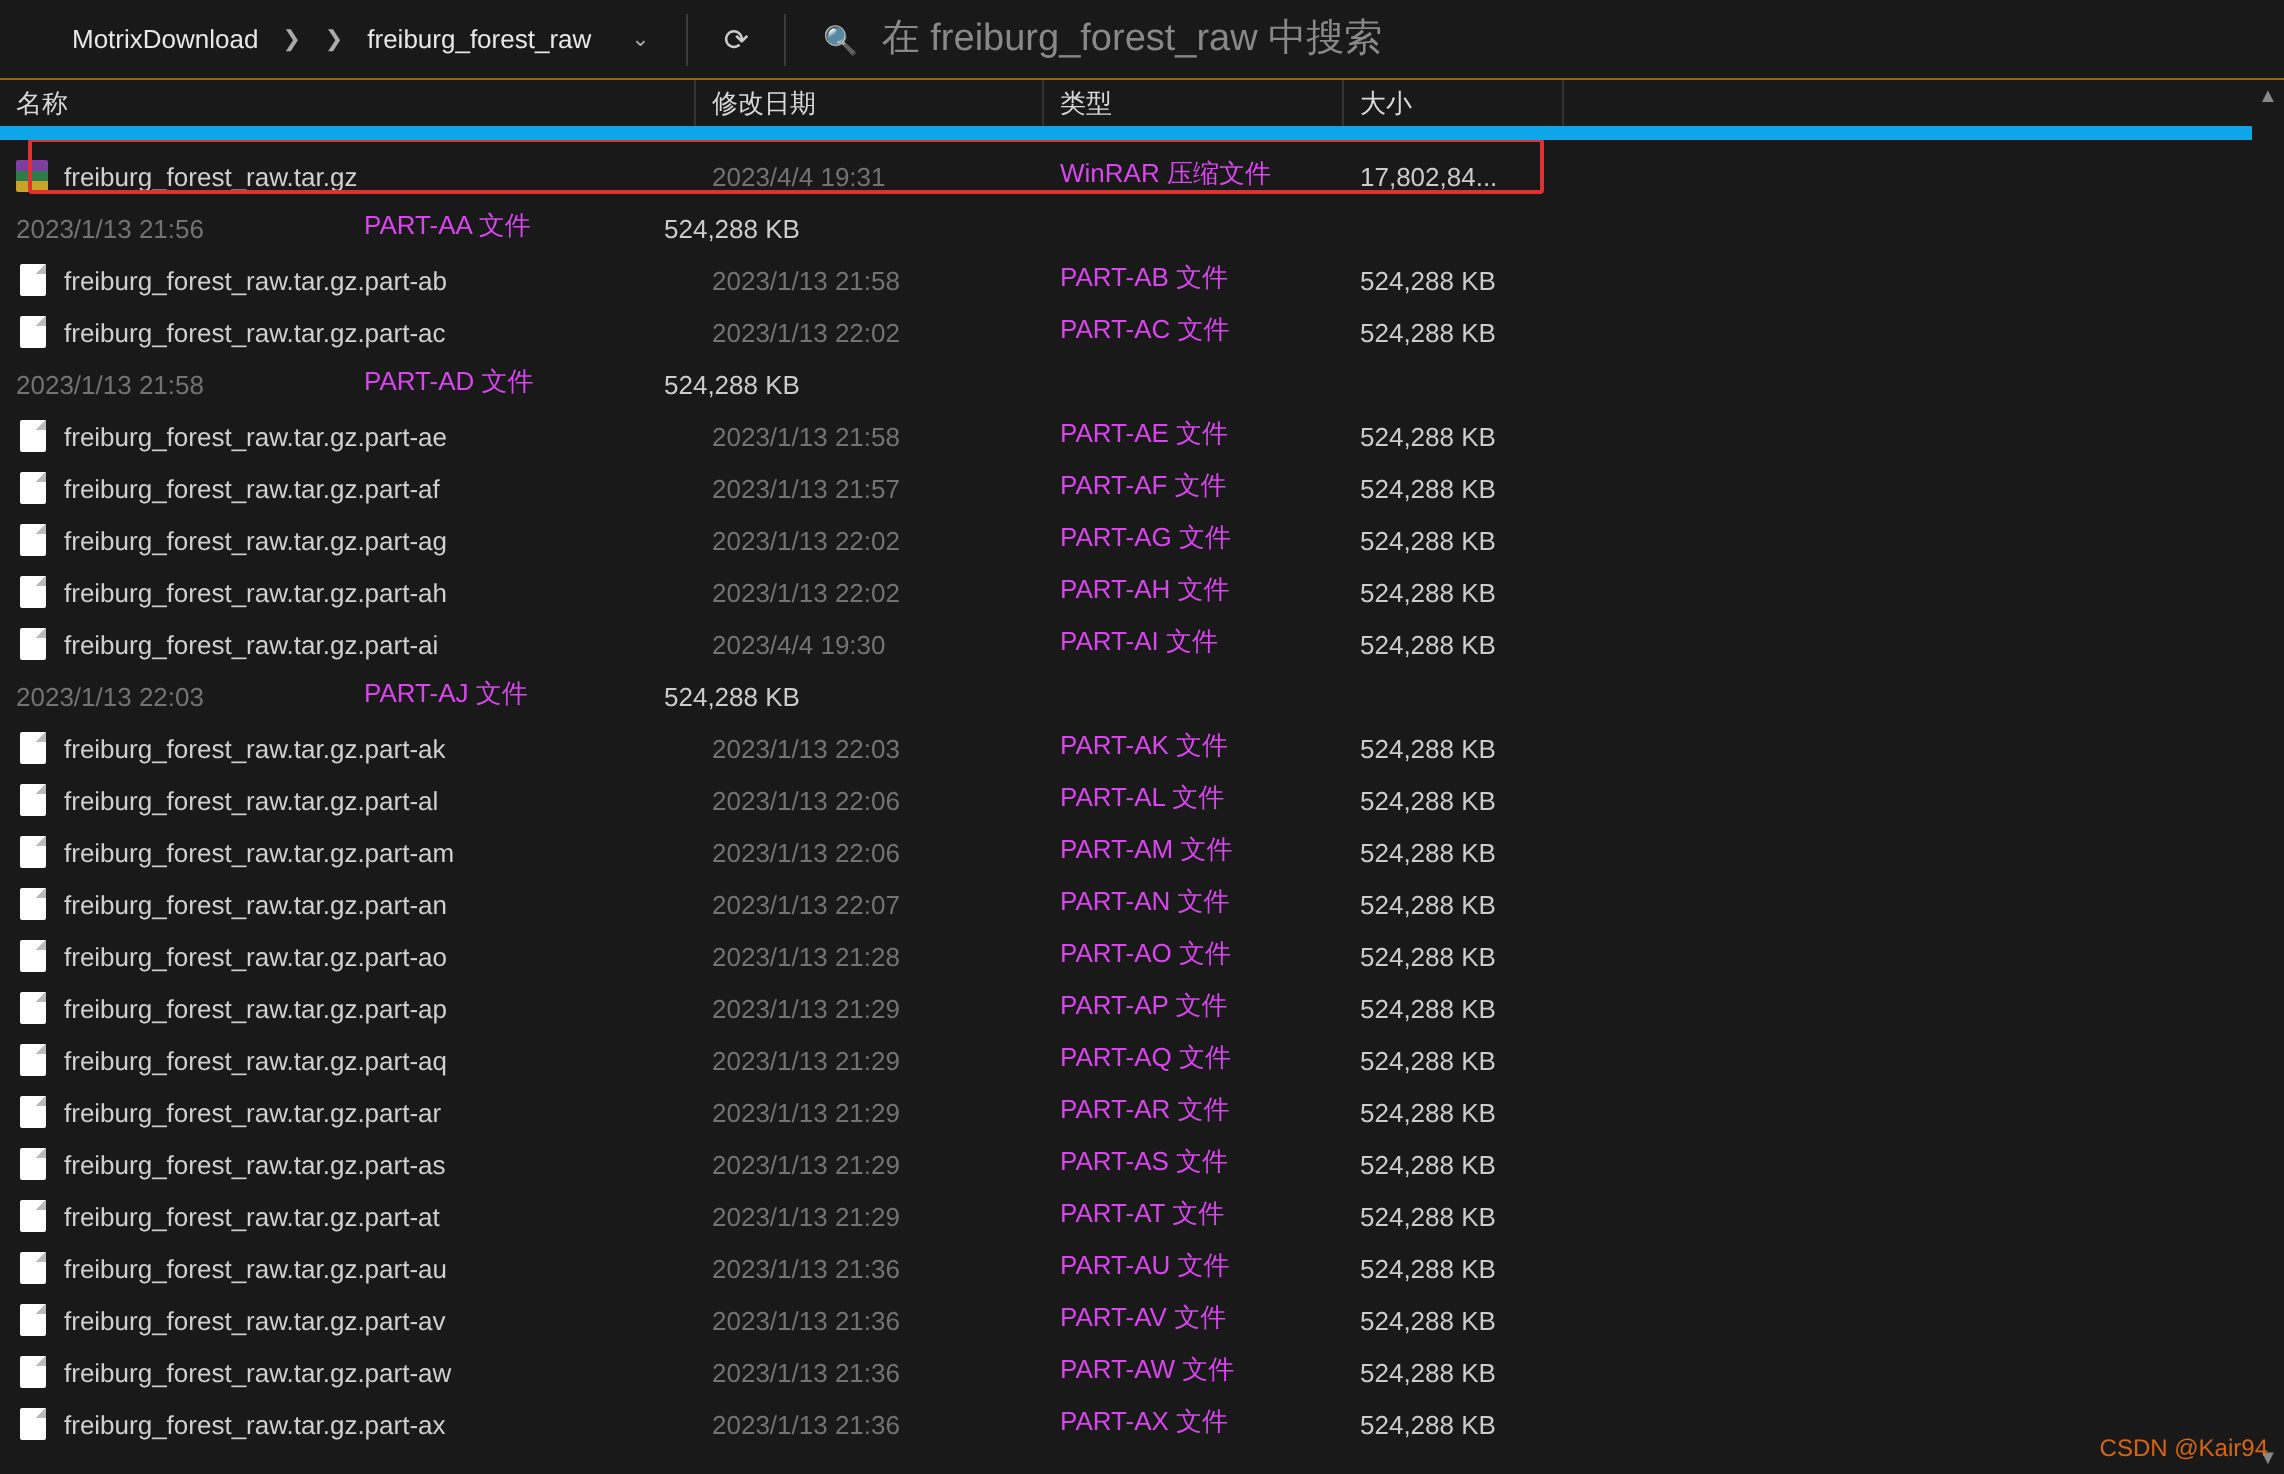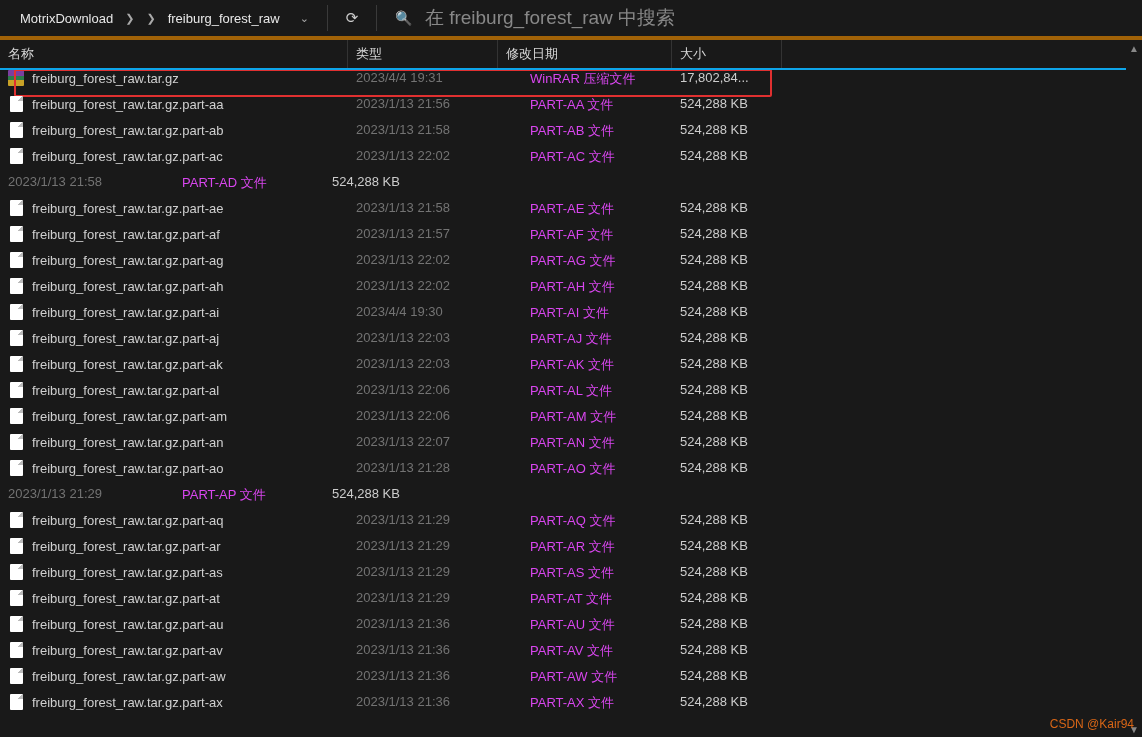--- a/index.html
+++ b/index.html
@@ -10,21 +10,22 @@
   font-size: 13px;
   width: 1142px;
   height: 737px;
   overflow: hidden;
 }
 .topbar {
   height: 40px;
   display: flex;
   align-items: center;
   background: #191919;
-  border-bottom: 4px solid #a16207;
+  border-bottom: 1px solid #a16207;
+  padding-left: 16px;
 }
 .breadcrumb {
   display: flex;
   align-items: center;
   gap: 0;
   padding-left: 14px;
   flex: 0 0 auto;
 }
 .crumb {
   color: #e8e8e8;
@@ -68,21 +69,21 @@
   color: #ccc;
   font-size: 19px;
   width: 100%;
 }
 .search input::placeholder { color: #888; }
 
 .headers {
   display: flex;
   height: 30px;
   background: #191919;
-  border-bottom: 2px solid #0ea5e9;
+  border-bottom: 7px solid #0ea5e9;
   position: relative;
 }
 .headers .col {
   padding: 0 8px;
   color: #d8d8d8;
   border-right: 1px solid #333;
   height: 100%;
   display: flex;
   align-items: center;
   font-size: 13px;
@@ -92,21 +93,21 @@
 .col-type { width: 150px; }
 .col-size { width: 110px; }
 
 .filelist {
   height: calc(737px - 40px - 30px);
   overflow-y: auto;
   position: relative;
 }
 .row {
   display: flex;
-  align-items: flex-start;
+  align-items: flex-end;
   height: 26px;
   padding: 0;
 }
 .row .cell {
   padding: 0 8px;
   white-space: nowrap;
   overflow: hidden;
   text-overflow: ellipsis;
   font-size: 13px;
 }
@@ -189,45 +190,39 @@
   <span class="refresh">⟳</span>
   <div class="divider"></div>
   <div class="search">
     <span class="search-icon">🔍</span>
     <input type="text" placeholder="在 freiburg_forest_raw 中搜索" style="">
   </div>
 </div>
 
 <div class="headers">
   <div class="col col-name">名称</div>
+  <div class="col col-date">修改日期</div>
   <div class="col col-type">类型</div>
-  <div class="col col-date">修改日期</div>
   <div class="col col-size">大小</div>
 </div>
 
 <div class="filelist" id="filelist">
     <div class="row">
       <div class="cell cell-name">
         <span class="icon-file">
           <span class="icon-rar"></span>
         </span>
         <span>freiburg_forest_raw.tar.gz</span>
       </div>
       <div class="cell cell-date">2023/4/4 19:31</div>
       <div class="cell cell-type">WinRAR 压缩文件</div>
       <div class="cell cell-size">17,802,84...</div>
     </div>
     <div class="highlight-box" style="top: -1px;"></div>
     <div class="row">
-      <div class="cell cell-name">
-        <span class="icon-file">
-          <span class="icon-generic"></span>
-        </span>
-        <span>freiburg_forest_raw.tar.gz.part-aa</span>
-      </div>
       <div class="cell cell-date">2023/1/13 21:56</div>
       <div class="cell cell-type">PART-AA 文件</div>
       <div class="cell cell-size">524,288 KB</div>
     </div>
     <div class="row">
       <div class="cell cell-name">
         <span class="icon-file">
           <span class="icon-generic"></span>
         </span>
         <span>freiburg_forest_raw.tar.gz.part-ab</span>
@@ -301,26 +296,20 @@
         <span class="icon-file">
           <span class="icon-generic"></span>
         </span>
         <span>freiburg_forest_raw.tar.gz.part-ai</span>
       </div>
       <div class="cell cell-date">2023/4/4 19:30</div>
       <div class="cell cell-type">PART-AI 文件</div>
       <div class="cell cell-size">524,288 KB</div>
     </div>
     <div class="row">
-      <div class="cell cell-name">
-        <span class="icon-file">
-          <span class="icon-generic"></span>
-        </span>
-        <span>freiburg_forest_raw.tar.gz.part-aj</span>
-      </div>
       <div class="cell cell-date">2023/1/13 22:03</div>
       <div class="cell cell-type">PART-AJ 文件</div>
       <div class="cell cell-size">524,288 KB</div>
     </div>
     <div class="row">
       <div class="cell cell-name">
         <span class="icon-file">
           <span class="icon-generic"></span>
         </span>
         <span>freiburg_forest_raw.tar.gz.part-ak</span>
@@ -367,20 +356,26 @@
         <span class="icon-file">
           <span class="icon-generic"></span>
         </span>
         <span>freiburg_forest_raw.tar.gz.part-ao</span>
       </div>
       <div class="cell cell-date">2023/1/13 21:28</div>
       <div class="cell cell-type">PART-AO 文件</div>
       <div class="cell cell-size">524,288 KB</div>
     </div>
     <div class="row">
+      <div class="cell cell-name">
+        <span class="icon-file">
+          <span class="icon-generic"></span>
+        </span>
+        <span>freiburg_forest_raw.tar.gz.part-ap</span>
+      </div>
       <div class="cell cell-date">2023/1/13 21:29</div>
       <div class="cell cell-type">PART-AP 文件</div>
       <div class="cell cell-size">524,288 KB</div>
     </div>
     <div class="row">
       <div class="cell cell-name">
         <span class="icon-file">
           <span class="icon-generic"></span>
         </span>
         <span>freiburg_forest_raw.tar.gz.part-aq</span>

